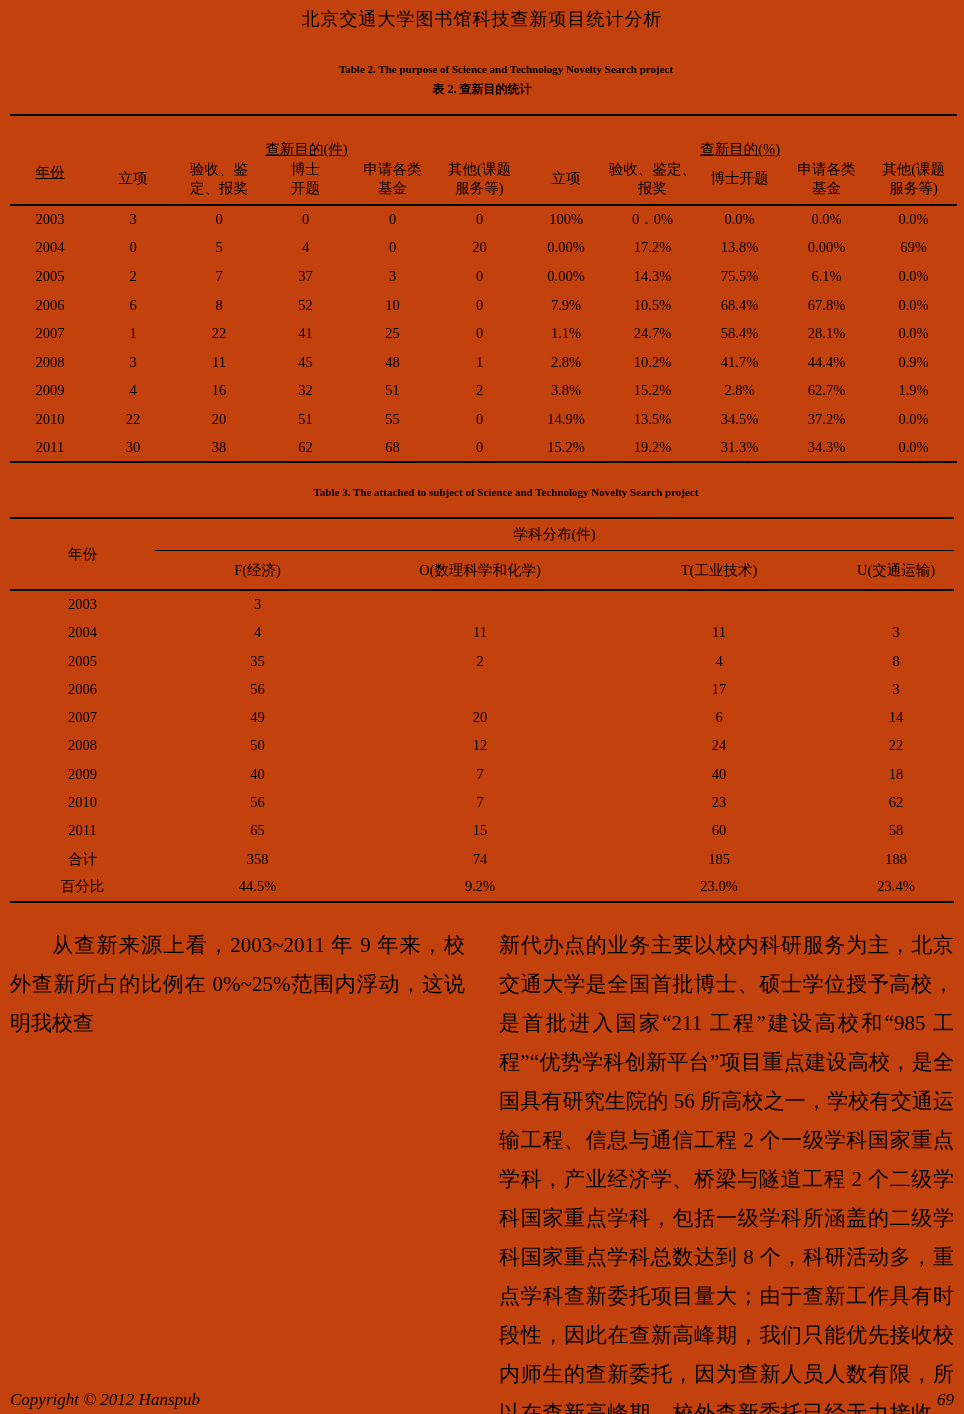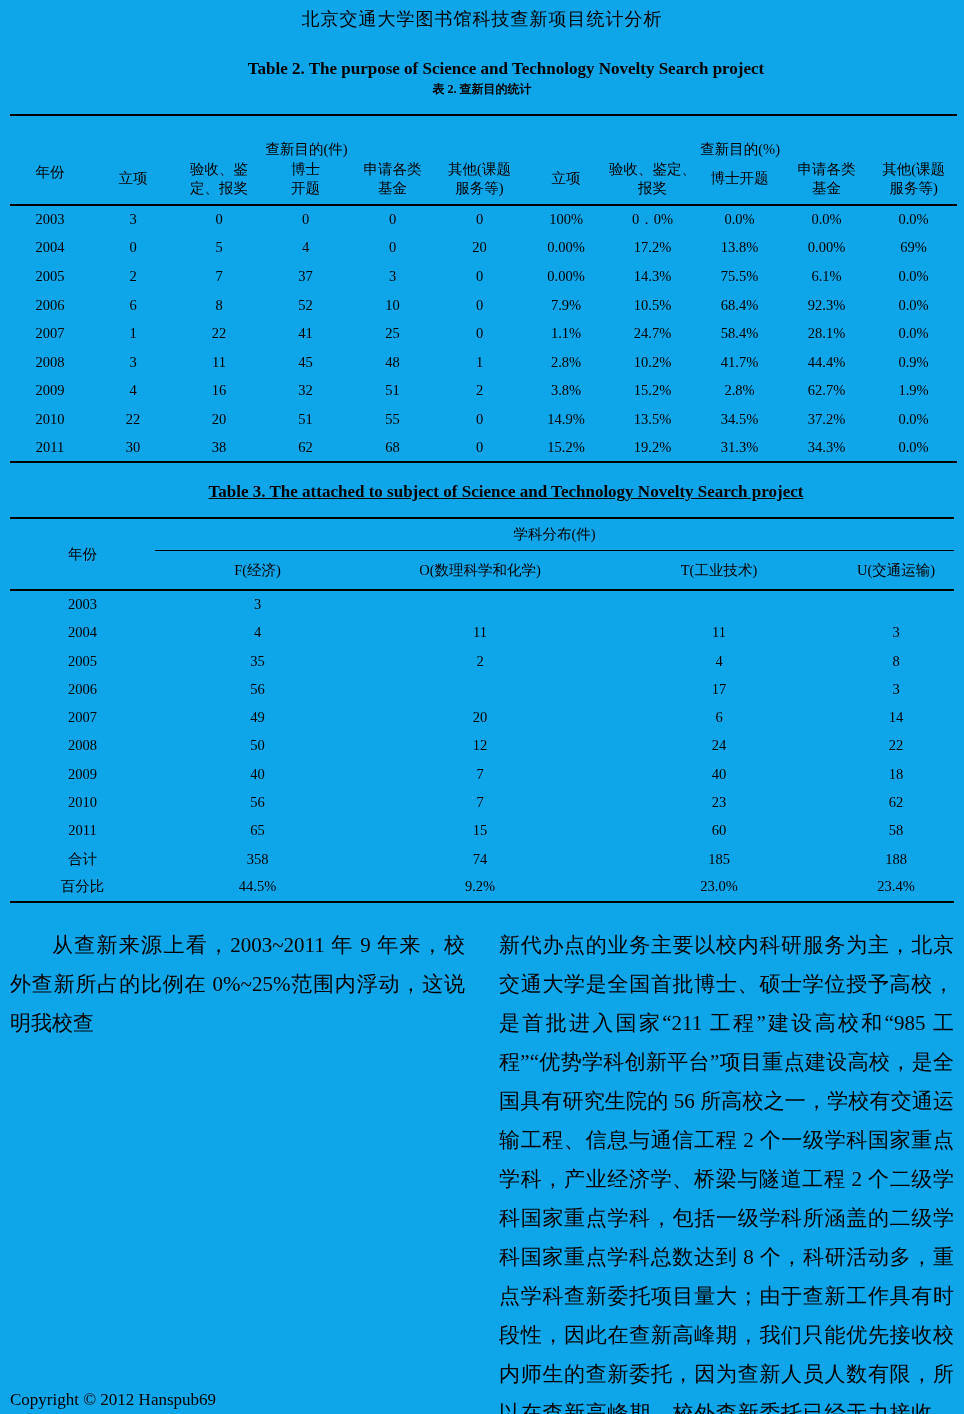--- a/index.html
+++ b/index.html
@@ -1,66 +1,67 @@
 <!DOCTYPE html>
 <html><head>
 <meta charset="utf-8">
 <style>
   * { margin:0; padding:0; box-sizing:border-box; }
   html,body { background:#ffffff; }
   .page {
     width:964px; height:1414px; position:relative; margin:0 auto;
-    background:#0ea5e9; color:#000;
+    background:#c2410c; color:#000;
     font-family:"Liberation Serif","DejaVu Serif",serif;
     overflow:hidden;
   }
   .header-title {
     padding-top:7px; text-align:center;
     font-size:18px; letter-spacing:1px;
   }
   .caption { text-align:center; font-weight:bold; line-height:20px; }
-  .caption .en { font-size:17px;margin-left:48px; }
+  .caption .en { font-size:11px;margin-left:48px; }
   .caption .zh { font-size:12px; }
   .cap2 { margin-top:28px; }
-  .cap3 { margin-top:19px;text-decoration:underline; }
+  .cap3 { margin-top:19px; }
 
   table {
     width:944px; margin:15px 10px 0 10px;
     border-collapse:collapse; table-layout:fixed;
     font-size:14.5px;
   }
   th, td {
     text-align:center; vertical-align:middle;
     font-weight:normal; white-space:pre-line; line-height:19px;
     overflow:hidden;
   }
   .t2 { border-top:2px solid #000; border-bottom:2px solid #000; }
   .t2 thead { border-bottom:2px solid #000; }
-  .t2 .grp-row th { height:36px; padding-top:24px; vertical-align:middle; }
+  .t2 .grp-row th { height:36px; padding-top:24px; vertical-align:middle;text-decoration:underline; }
   .t2 .sub-row th { height:46px; padding-bottom:6px; }
   .t2 tbody tr { height:28.6px; }
 
   .t3 { border-top:2px solid #000; border-bottom:2px solid #000; }
   .t3 thead { border-bottom:2px solid #000; }
   .t3 .grp-row th { height:32px; vertical-align:middle; }
   .t3 .grp-underline { border-bottom:1.5px solid #000; }
   .t3 .sub-row th { height:40px; vertical-align:middle; }
   .t3 tbody tr { height:28.3px; }
 
   .body-text {
     display:flex; gap:34px; margin:23px 10px 0 10px;
     font-size:21px; line-height:39px; text-align:justify;
   }
   .body-col { width:455px; }
   .indent { text-indent:2em; }
 
   .footer {
     position:absolute; left:10px; right:10px; bottom:4px;
-    display:flex; justify-content:flex-start;
+    display:flex; justify-content:space-between;
     font-size:17px;
+    font-style:italic;
   }
 </style>
 </head>
 <body>
 
 <div class="page">
 
   <div class="header-title">北京交通大学图书馆科技查新项目统计分析</div>
 
   <div class="caption cap2">
@@ -151,21 +152,21 @@
         <tr>
           <td>2006</td>
           <td>6</td>
           <td>8</td>
           <td>52</td>
           <td>10</td>
           <td>0</td>
           <td>7.9%</td>
           <td>10.5%</td>
           <td>68.4%</td>
-          <td>92.3%</td>
+          <td>67.8%</td>
           <td>0.0%</td>
         </tr>
         <tr>
           <td>2007</td>
           <td>1</td>
           <td>22</td>
           <td>41</td>
           <td>25</td>
           <td>0</td>
           <td>1.1%</td>

